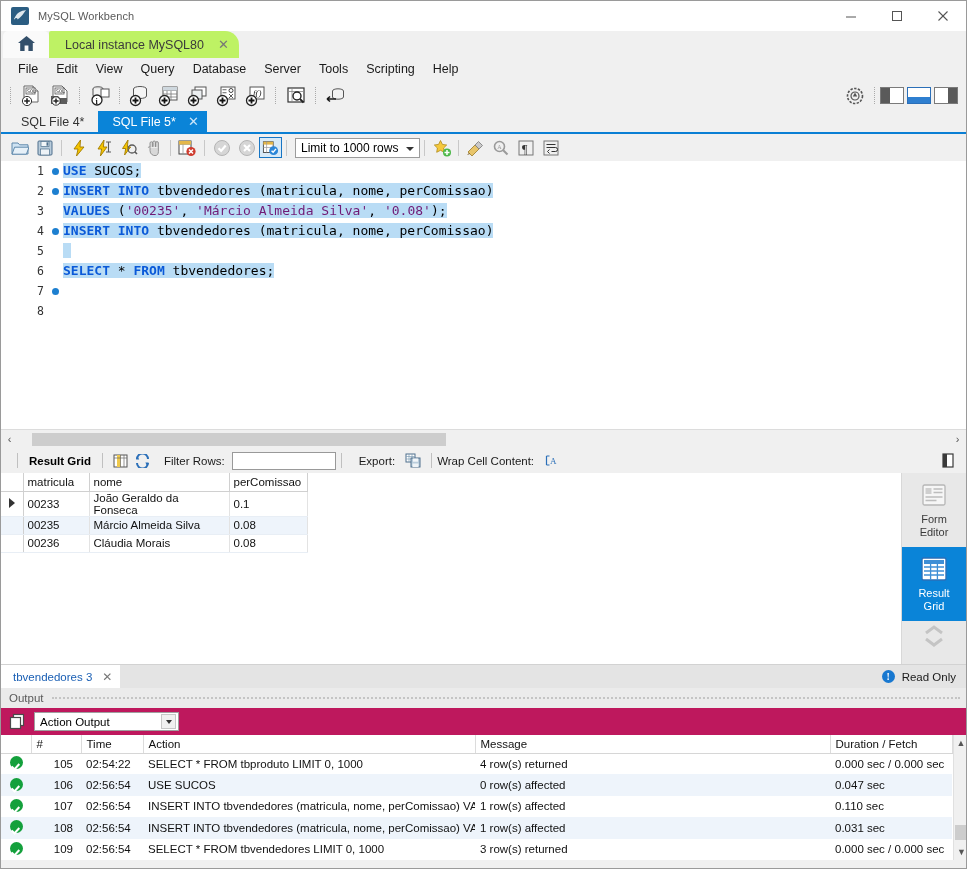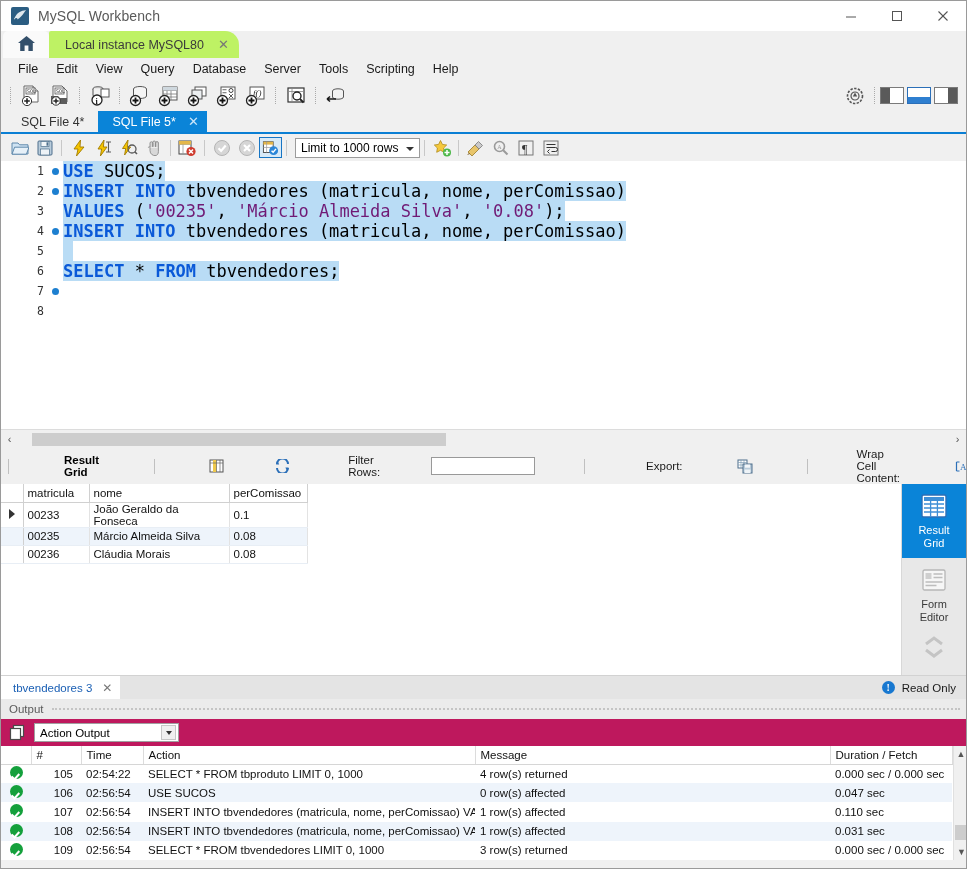--- a/index.html
+++ b/index.html
@@ -13,21 +13,21 @@
   }
   .app { width: 967px; height: 869px; display: flex; flex-direction: column;
          border: 1px solid #9a9a9a; background: #f0f0f0; }
 
   
   .titlebar { height: 30px; background: #ffffff; display: flex; align-items: center;
               flex: 0 0 30px; border-bottom: none; }
   .titlebar .logo { width: 18px; height: 18px; margin-left: 10px; margin-right: 9px;
                     position: relative; }
   .titlebar .logo svg { display:block; }
-  .titlebar .apptitle { font-size: 14px; color: #5a5a5a; letter-spacing: .1px; }
+  .titlebar .apptitle { font-size: 11px; color: #5a5a5a; letter-spacing: .1px; }
   .titlebar .spacer { flex: 1; }
   .winbtn { width: 46px; height: 30px; display: flex; align-items: center;
             justify-content: center; color: #444; }
   .winbtn svg { display:block; }
 
   
   .conn-strip { height: 27px; background: #f0f0f0; display: flex; align-items: flex-end;
                 flex: 0 0 27px; position: relative; }
   .home-tab { width: 46px; height: 27px; background: #fafafa; display:flex;
               align-items:center; justify-content:center;
@@ -80,38 +80,38 @@
   .editor { flex: 0 0 268px; background: #fff; display: flex; position: relative;
             overflow: hidden; font-family: "DejaVu Sans Mono", monospace; }
   .gutter { width: 62px; flex: 0 0 62px; background: #fff; position: relative; }
   .gline { height: 20px; line-height: 20px; display: flex; align-items: center;
            justify-content: flex-end; padding-right: 4px; }
   .gnum { font-size: 11.5px; color: #333; font-family: "DejaVu Sans Mono", monospace; }
   .gdot { width: 7px; height: 7px; border-radius: 50%; background: #1d7fd0;
           margin-left: 8px; }
   .gdot.off { background: transparent; }
   .codearea { flex: 1; position: relative; padding-top: 0; }
-  .cline { height: 20px; line-height: 20px; font-size: 17px; white-space: pre;
+  .cline { height: 20px; line-height: 20px; font-size: 13px; white-space: pre;
            font-family: "DejaVu Sans Mono", monospace; }
   .cline .hl { background: #b9dcf5; }
   .kw { color: #0a59d8; font-weight: bold; }
   .str { color: #701a75; }
   .pl { color: #000; }
 
   
   .hscroll { flex: 0 0 19px; background: #f0f0f0; display: flex; align-items: center;
              border-top: 1px solid #dcdcdc; }
   .hs-arrow { width: 17px; text-align: center; color: #555; font-size: 11px; }
   .hs-track { flex: 1; height: 13px; background: #f0f0f0; position: relative; }
   .hs-thumb { position: absolute; left: 14px; top: 0; width: 414px; height: 13px;
               background: #cdcdcd; }
 
   
   .restool { flex: 0 0 25px; background: #f0f0f0; display: flex; align-items: center;
-             padding-left: 2px; font-size: 11.5px; gap: 44px; }
+             padding-left: 11px; font-size: 11.5px; }
   .restool .lbl { font-weight: bold; margin: 0 6px; }
   .restool .lbl2 { margin: 0 5px 0 8px; color: #1a1a1a; }
   .filterbox { width: 104px; height: 18px; background: #fff; border: 1px solid #999;
                margin-left: 2px; }
   .rsep { width: 1px; height: 15px; border-left: 1px solid #c0c0c0; margin: 0 5px; }
 
   
   .resultwrap { flex: 0 0 188px; display: flex; background: #fff; }
   .gridbox { flex: 1; background: #fff; position: relative; overflow: hidden;
              border-right: 1px solid #d8d8d8; }
@@ -626,41 +626,41 @@
               <td class="rowmark"></td>
               <td>00236</td>
               <td>Cláudia Morais</td>
               <td>0.08</td>
             </tr>
           </tbody>
       </table>
     </div>
 
     <div class="sidepanel">
+      <div class="sp-item">
+        <span class="sp-icon">
+          <svg width="28" height="26" viewBox="0 0 28 26">
+            <rect x="3" y="3" width="22" height="20" rx="1.5" fill="#f6f6f6" stroke="#b6b6b6" stroke-width="1.3"></rect>
+            <rect x="5.5" y="6" width="6" height="6" fill="#cfcfcf"></rect>
+            <path d="M13.5 7 h9 M13.5 10.5 h9 M5.5 15 h17 M5.5 18.5 h11" stroke="#bdbdbd" stroke-width="1.4"></path>
+          </svg>
+        </span>
+        <span>Form</span>
+        <span>Editor</span>
+      </div>
       <div class="sp-item active">
         <span class="sp-icon">
           <svg width="28" height="26" viewBox="0 0 28 26">
             <rect x="2" y="2" width="24" height="22" rx="1.5" fill="#fff" stroke="#2b6fb8" stroke-width="1.4"></rect>
             <rect x="4" y="4" width="20" height="4" fill="#3f8fd6"></rect>
             <path d="M4 11 h20 M4 15 h20 M4 19 h20 M10.6 8 v16 M17.4 8 v16" stroke="#3f8fd6" stroke-width="1.3"></path>
           </svg>
         </span>
         <span>Result</span>
         <span>Grid</span>
-      </div>
-      <div class="sp-item">
-        <span class="sp-icon">
-          <svg width="28" height="26" viewBox="0 0 28 26">
-            <rect x="3" y="3" width="22" height="20" rx="1.5" fill="#f6f6f6" stroke="#b6b6b6" stroke-width="1.3"></rect>
-            <rect x="5.5" y="6" width="6" height="6" fill="#cfcfcf"></rect>
-            <path d="M13.5 7 h9 M13.5 10.5 h9 M5.5 15 h17 M5.5 18.5 h11" stroke="#bdbdbd" stroke-width="1.4"></path>
-          </svg>
-        </span>
-        <span>Form</span>
-        <span>Editor</span>
       </div>
       <div class="sp-spacer"></div>
       <div class="sp-chev">
         <svg width="30" height="30" viewBox="0 0 30 30">
           <path d="M7 12 l8 -6 l8 6" fill="none" stroke="#9a9a9a" stroke-width="3"></path>
           <path d="M7 18 l8 6 l8 -6" fill="none" stroke="#9a9a9a" stroke-width="3"></path>
         </svg>
       </div>
     </div>
   </div>

